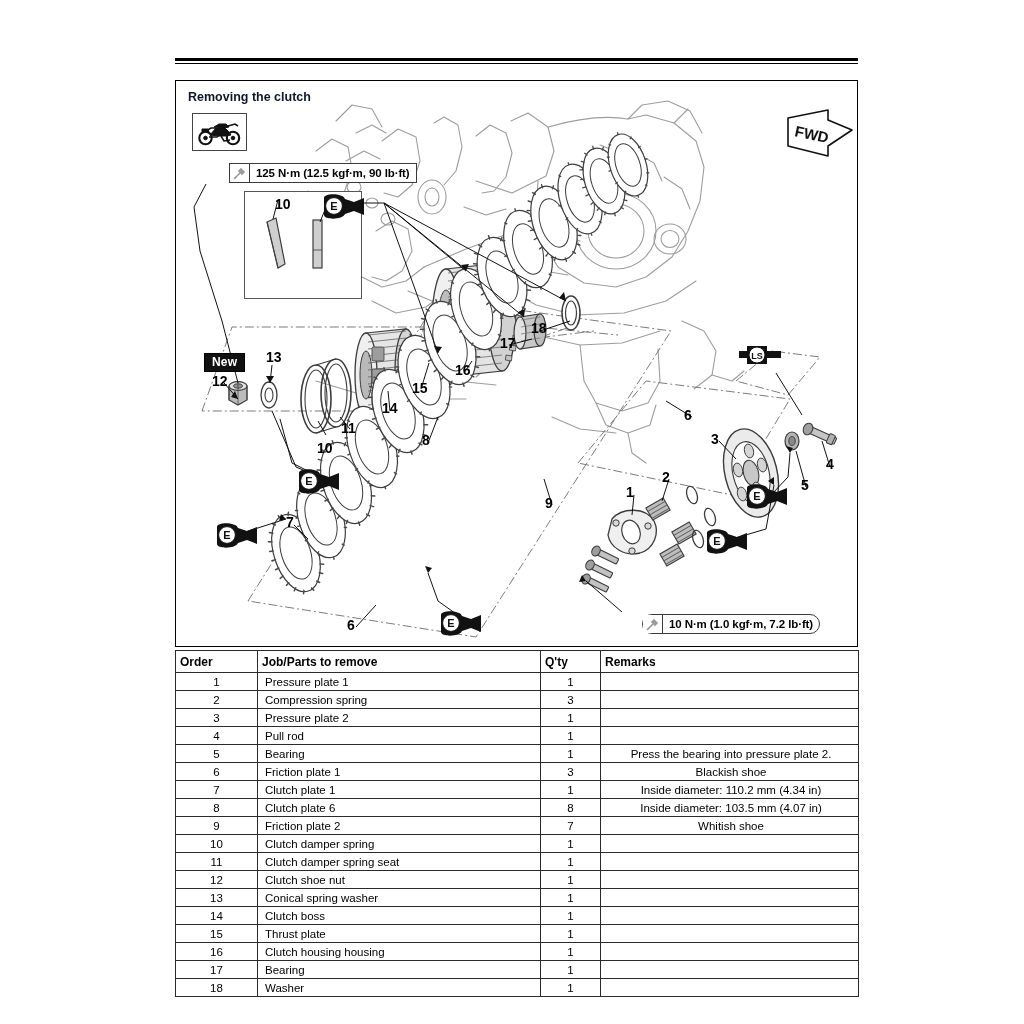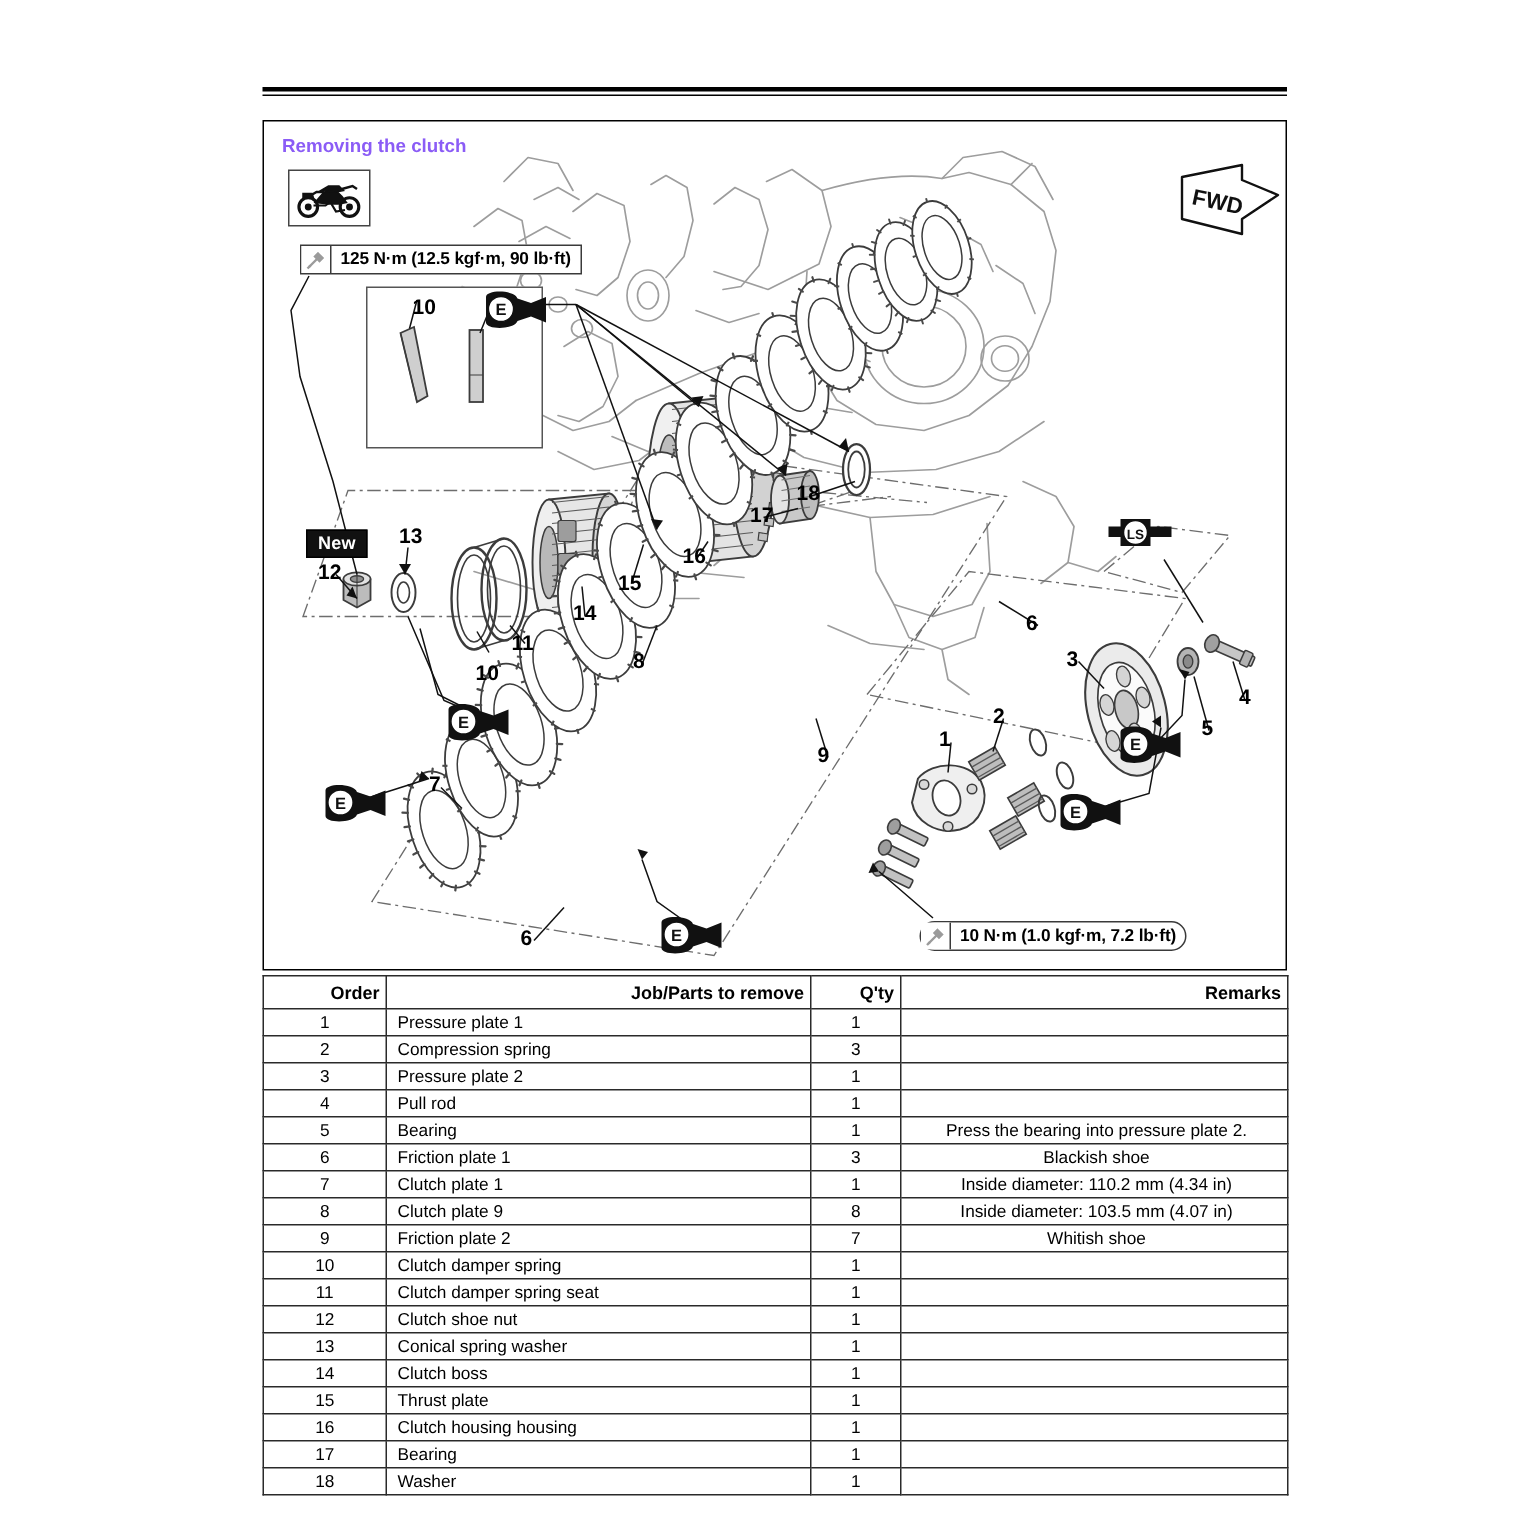--- a/index.html
+++ b/index.html
@@ -27,35 +27,36 @@
   }
 
   
   .diagram-box{
     position:absolute;left:175px;top:80px;width:683px;height:567px;
     border:1.5px solid #000;box-sizing:border-box;background:#fff;
     overflow:hidden;
   }
   .section-label{
     position:absolute;left:12px;top:9px;
-    font-size:12.5px;font-weight:bold;color:#8b5cf6;
+    font-size:12.5px;font-weight:bold;color:#0f172a;
   }
 
   
   .moto-box{
     position:absolute;left:16px;top:32px;width:55px;height:38px;
     border:1.6px solid #444;box-sizing:border-box;background:#fff;
     display:flex;align-items:center;justify-content:center;
   }
 
   
   .torque{
     position:absolute;display:flex;align-items:stretch;
     border:1.4px solid #3a3a3a;background:#fff;box-sizing:border-box;
     height:20px;
+    margin-left:29px;
   }
   .torque .tq-icon{
     width:19px;border-right:1.2px solid #3a3a3a;
     display:flex;align-items:center;justify-content:center;background:#fff;
   }
   .torque .tq-text{
     padding:0 6px;display:flex;align-items:center;
     font-size:11.5px;font-weight:bold;color:#000;white-space:nowrap;
     letter-spacing:-0.1px;
   }
@@ -98,21 +99,21 @@
     border-collapse:collapse;
     table-layout:fixed;
     background:#fff;
   }
   .parts-table th,.parts-table td{
     border:1px solid #2a2a2a;
     font-size:11.5px;color:#000;
     height:18px;padding:0 4px;box-sizing:border-box;
   }
   .parts-table thead th{
-    font-weight:bold;text-align:right;height:22px;font-size:12px;
+    font-weight:bold;text-align:left;height:22px;font-size:12px;
   }
   .parts-table td.c-order{text-align:center;}
   .parts-table td.c-part{text-align:left;padding-left:7px;}
   .parts-table td.c-qty{text-align:center;}
   .parts-table td.c-rem{text-align:center;padding-left:7px;}
   col.w-order{width:82px;}
   col.w-part{width:283px;}
   col.w-qty{width:60px;}
   col.w-rem{width:258px;}
 </style>
@@ -983,21 +984,21 @@
           <td class="c-rem">Blackish shoe</td>
         </tr>
         <tr>
           <td class="c-order">7</td>
           <td class="c-part">Clutch plate 1</td>
           <td class="c-qty">1</td>
           <td class="c-rem">Inside diameter: 110.2 mm (4.34 in)</td>
         </tr>
         <tr>
           <td class="c-order">8</td>
-          <td class="c-part">Clutch plate 9</td>
+          <td class="c-part">Clutch plate 6</td>
           <td class="c-qty">8</td>
           <td class="c-rem">Inside diameter: 103.5 mm (4.07 in)</td>
         </tr>
         <tr>
           <td class="c-order">9</td>
           <td class="c-part">Friction plate 2</td>
           <td class="c-qty">7</td>
           <td class="c-rem">Whitish shoe</td>
         </tr>
         <tr>

